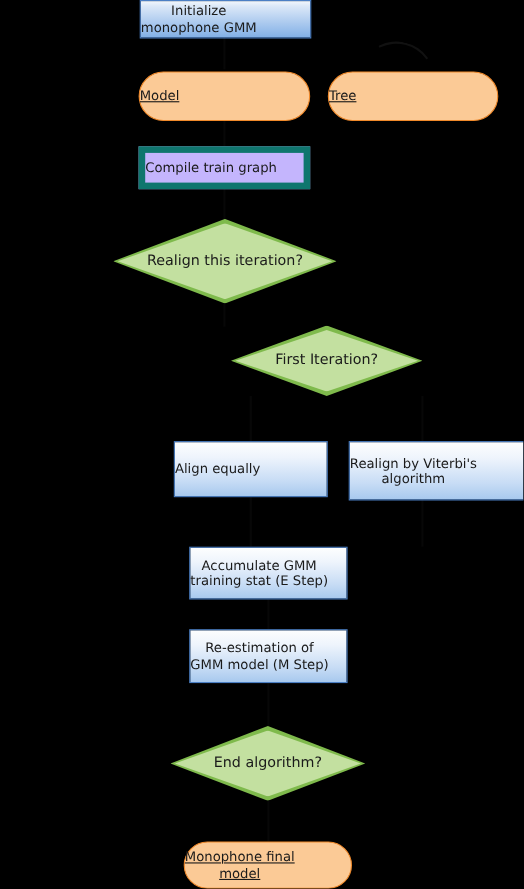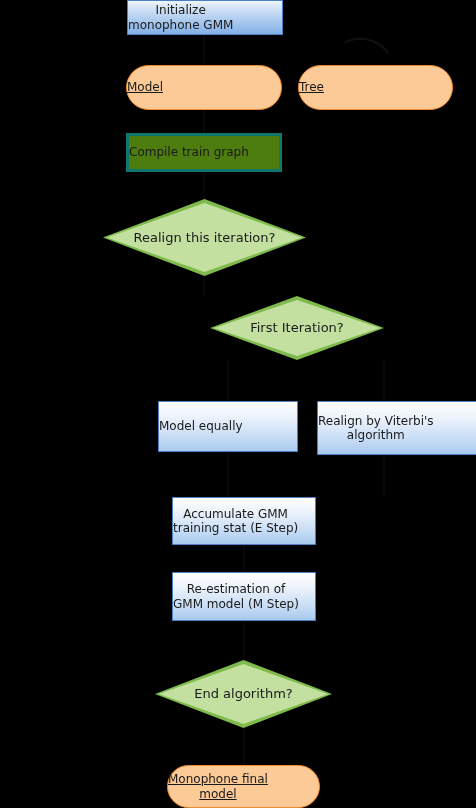--- a/index.html
+++ b/index.html
@@ -32,22 +32,22 @@
 
   
   .proc-strong {
     background: linear-gradient(to bottom, #f2f7fd 0%, #dbe8f8 14%, #a9c8ee 62%, #82b0e6 100%);
     border: 1px solid #4b7fc4;
     font-size: 12px;
   }
 
   
   .proc-flat {
-    background: #4d7c0f;
-    border: 3px solid #0f766e;
+    background: #c4b5fd;
+    border: 6px solid #0f766e;
     font-size: 12px;
   }
 
   
   .proc-grad {
     background: linear-gradient(to bottom, #fdfefe 0%, #eef4fc 28%, #c7dcf5 72%, #a8c9ee 100%);
     border: 1px solid #4b7fc4;
     font-size: 12px;
   }
 
@@ -141,21 +141,21 @@
     <span class="dia-label">Realign this iteration?</span>
   </div>
 
   <div class="decision" style="left:210px; top:296px; width:174px; height:64px;">
     <div class="dia-bg"></div>
     <div class="dia-fill"></div>
     <span class="dia-label">First Iteration?</span>
   </div>
 
   <div class="node proc-grad" style="left:158px; top:401px; width:140px; height:51px;">
-    <span>Model equally</span>
+    <span>Align equally</span>
   </div>
 
   <div class="node proc-grad" style="left:317px; top:401px; width:160px; height:54px;">
     <span>Realign by Viterbi's
 algorithm</span>
   </div>
 
   <div class="node proc-grad" style="left:172px; top:497px; width:144px; height:48px;">
     <span>Accumulate GMM
 training stat (E Step)</span>

